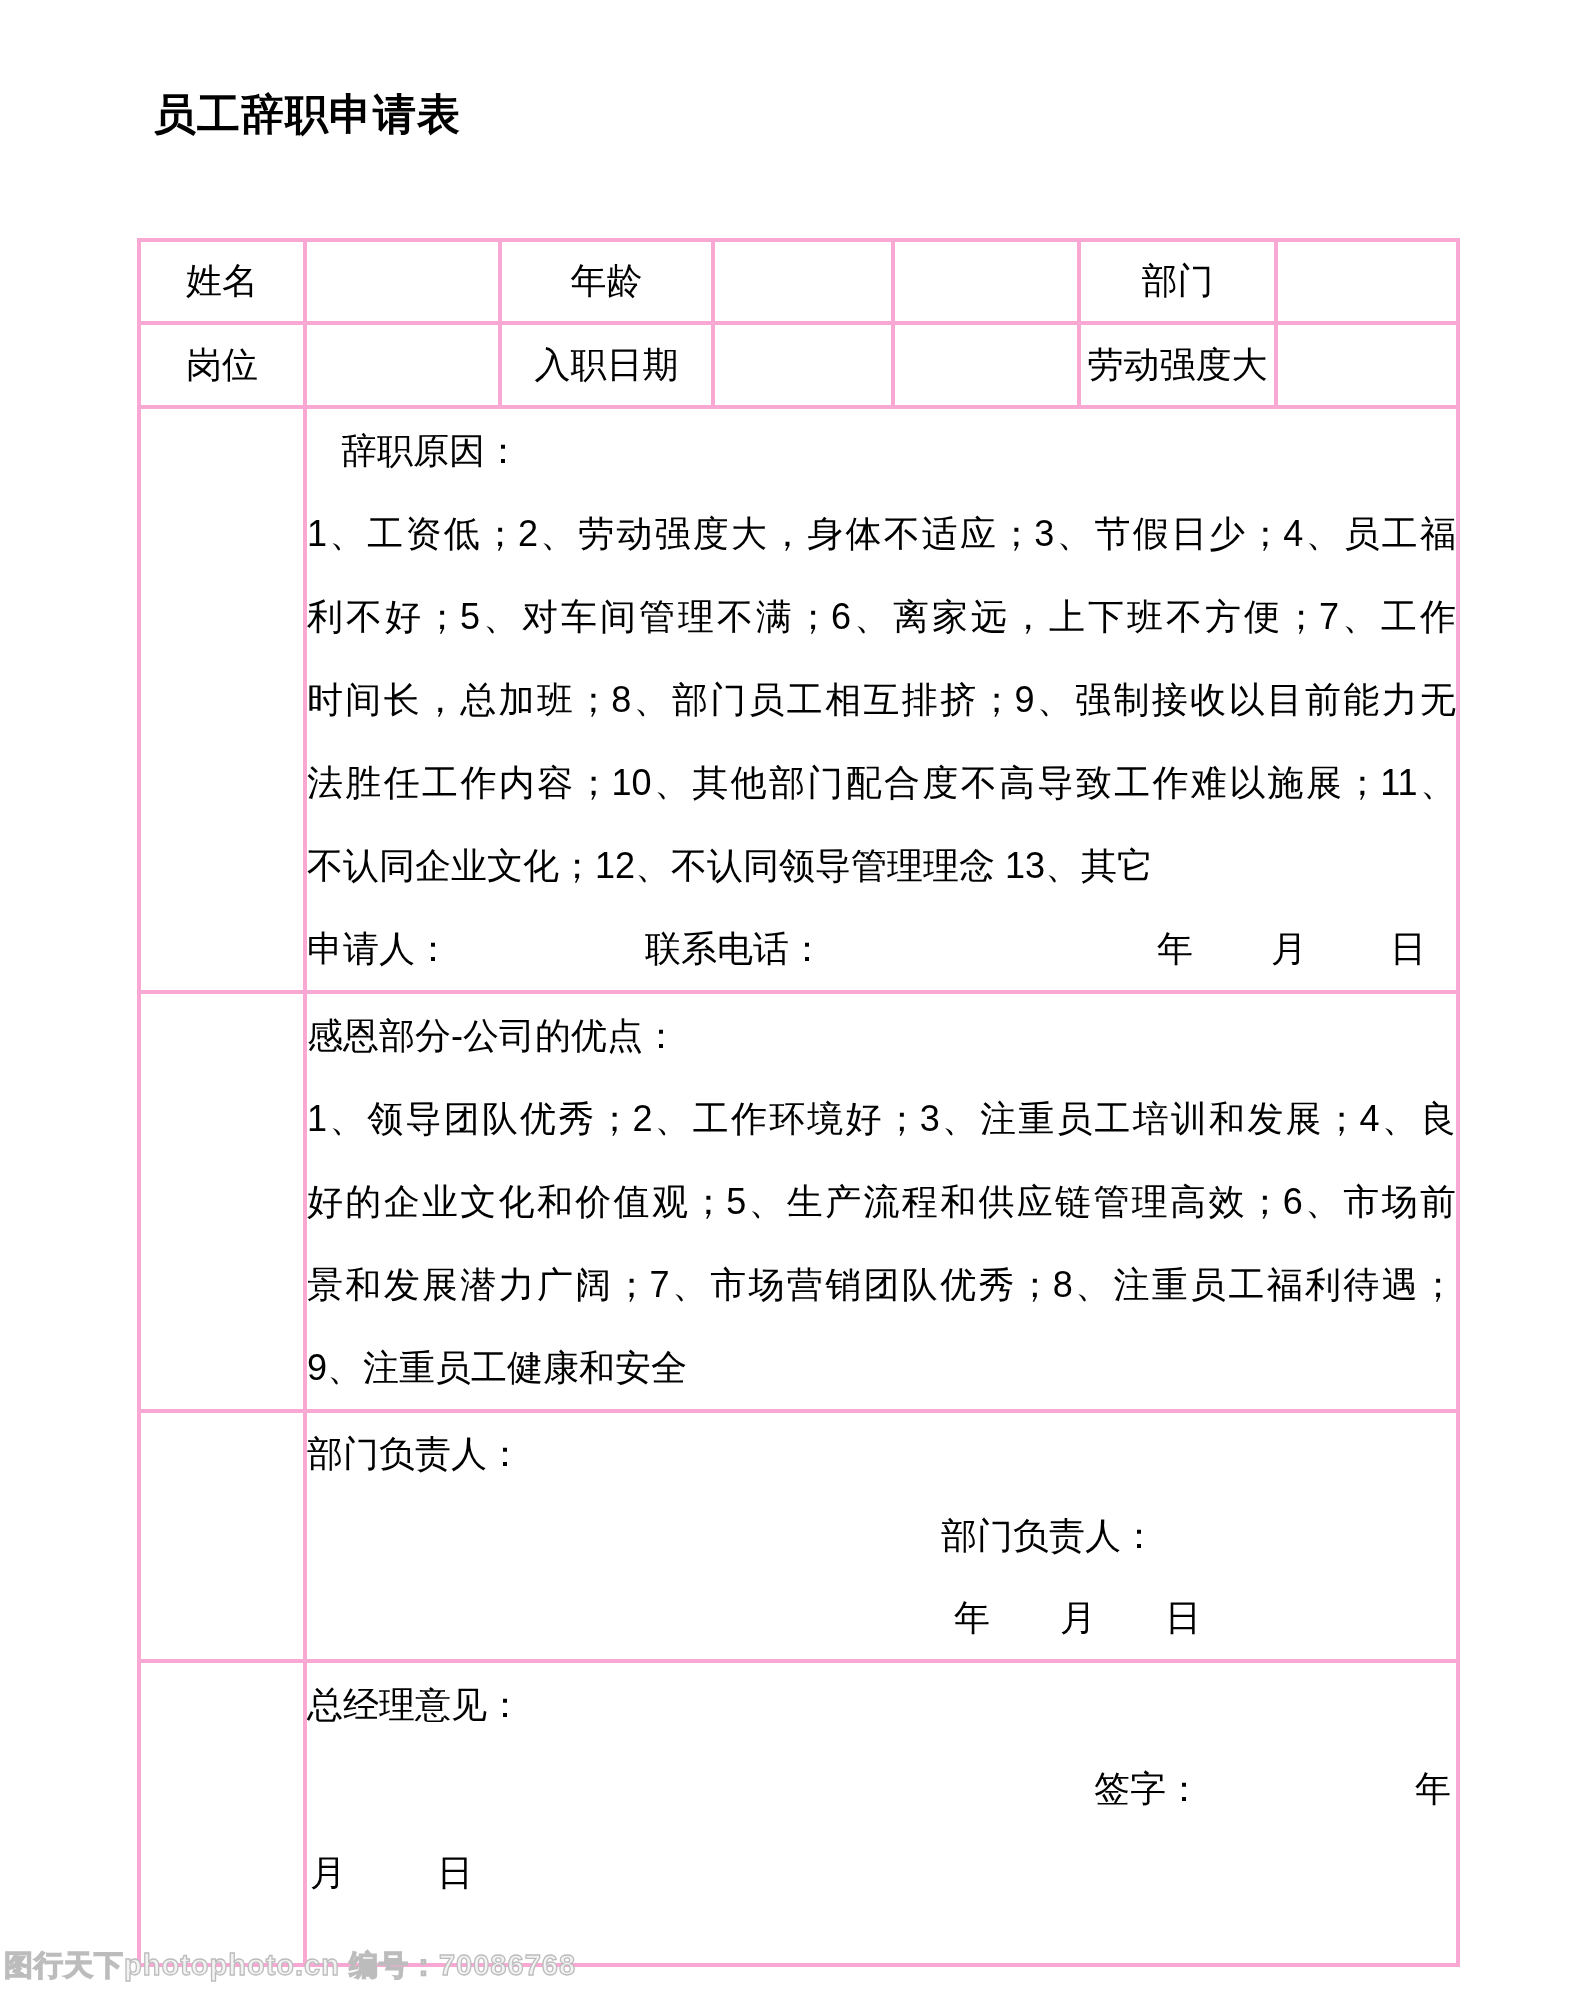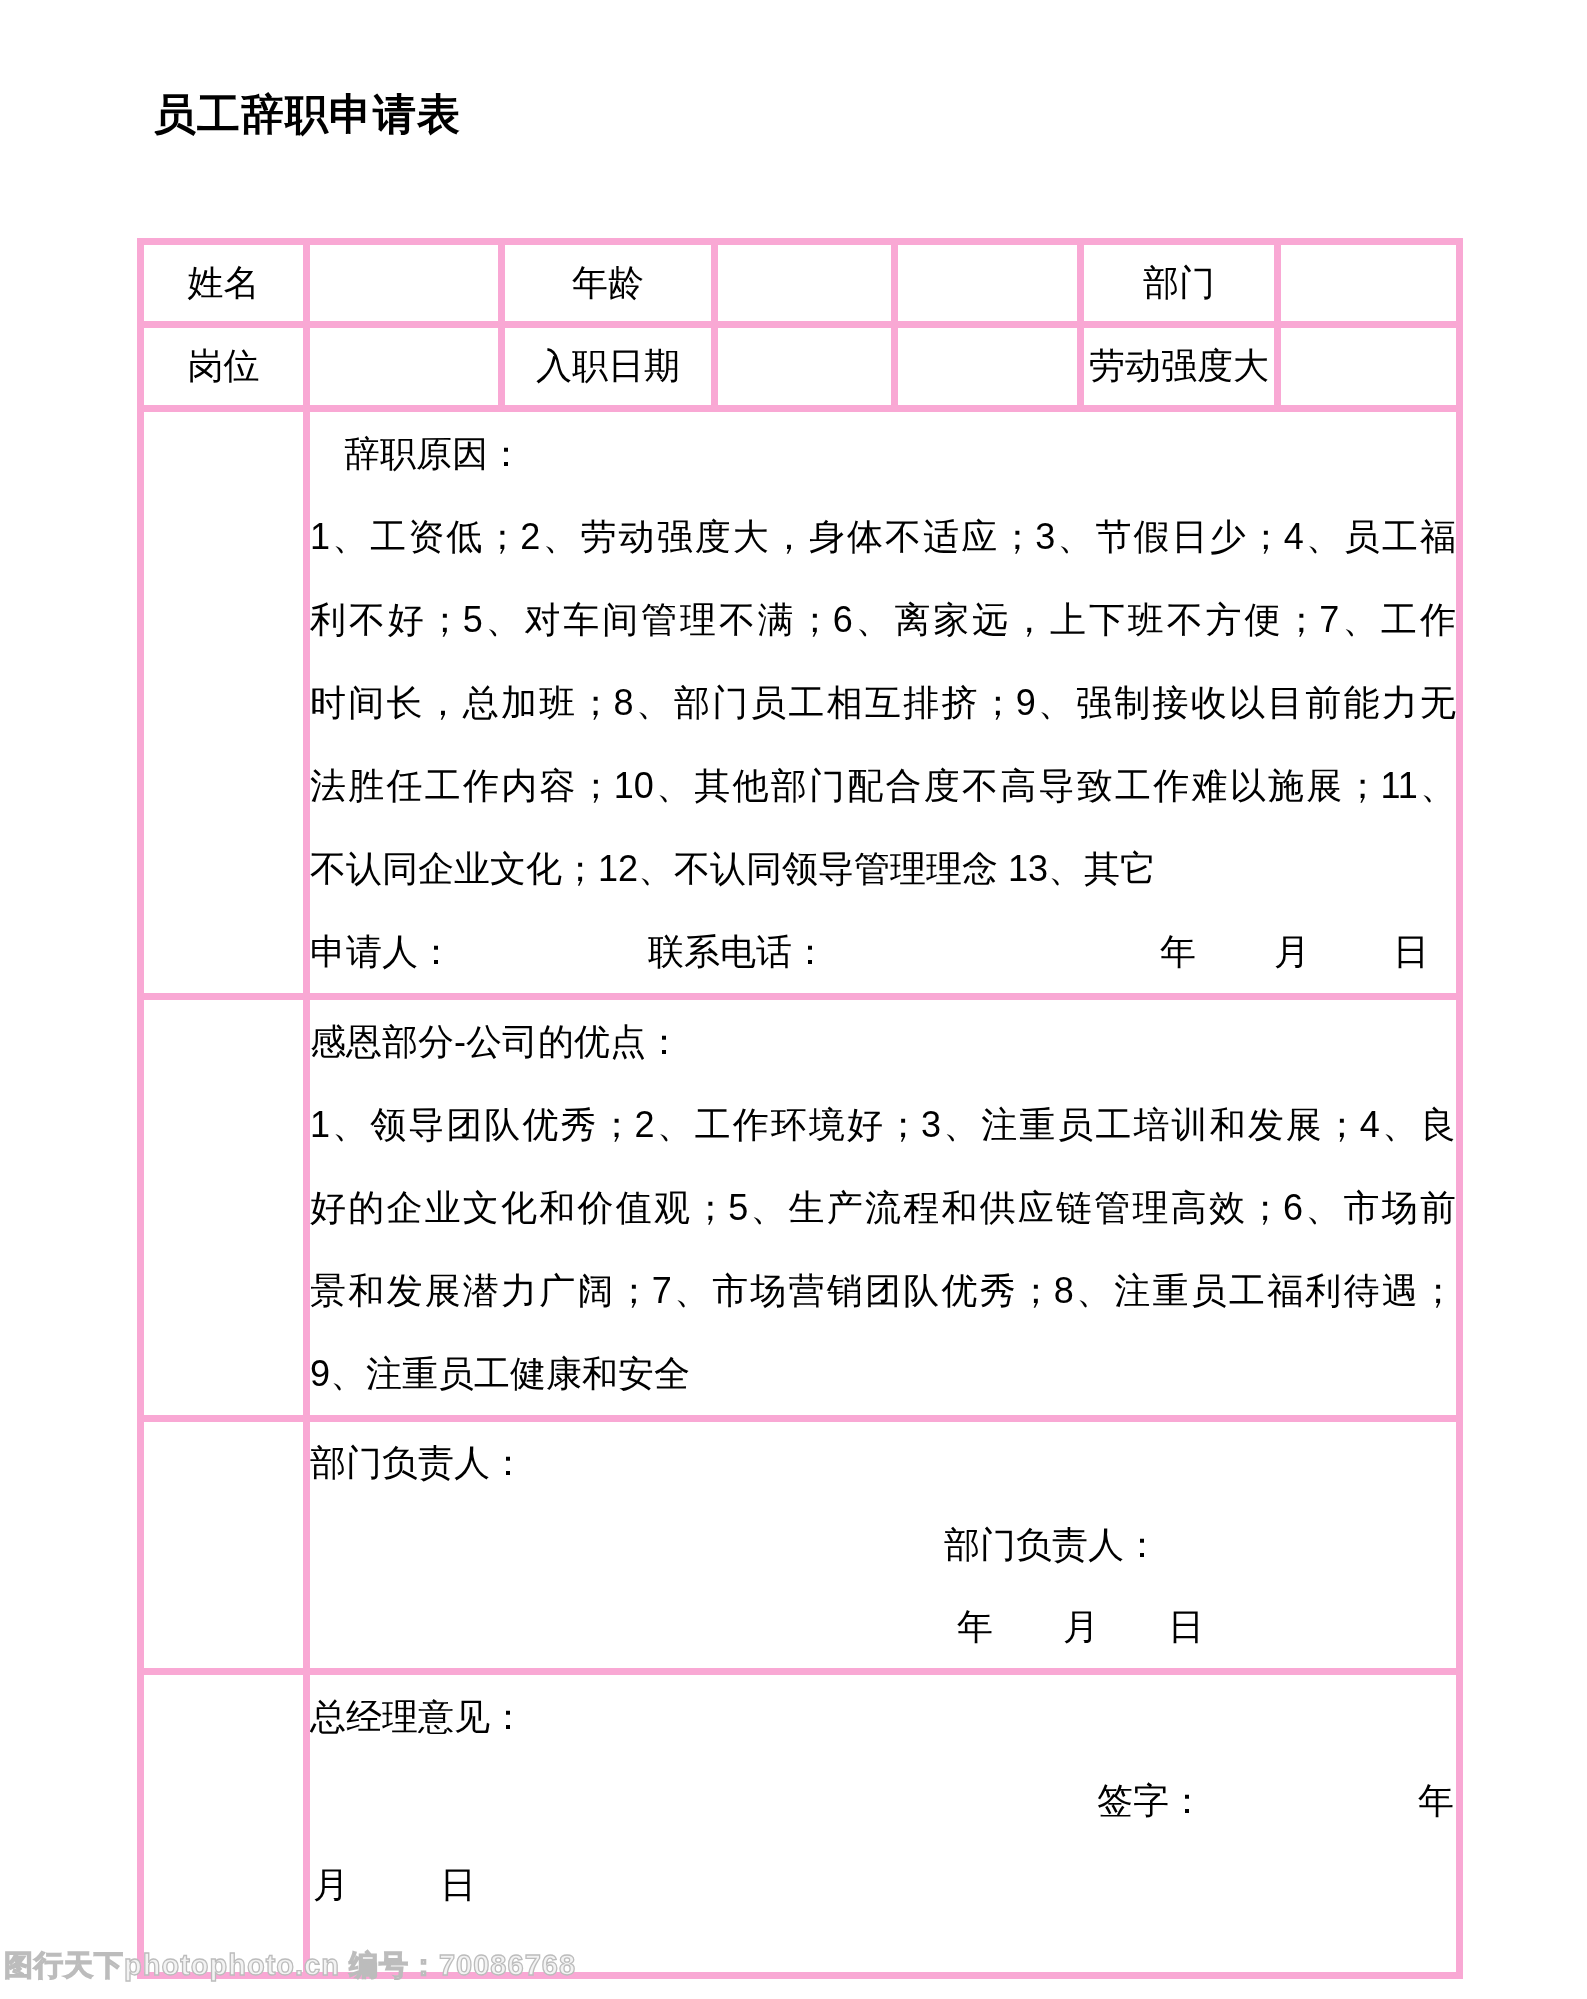--- a/index.html
+++ b/index.html
@@ -16,21 +16,21 @@
   .title{
     position:absolute;left:137px;top:70px;width:1319px;margin:16px;
     text-align:left;font-size:43px;font-weight:800;letter-spacing:1px;
   }
 
   table.form{
     position:absolute;left:137px;top:238px;
     border-collapse:collapse;table-layout:fixed;
   }
   table.form td{
-    border:7px solid #f9a8d4;
+    border:4px solid #f9a8d4;
     padding:0;
     font-size:36px;
     overflow:hidden;
   }
   tr.r1{height:83px}
   tr.r2{height:84px}
   tr.r3{height:583px}
   tr.r4{height:415px}
   tr.r5{height:247px}
   tr.r6{height:304px}

